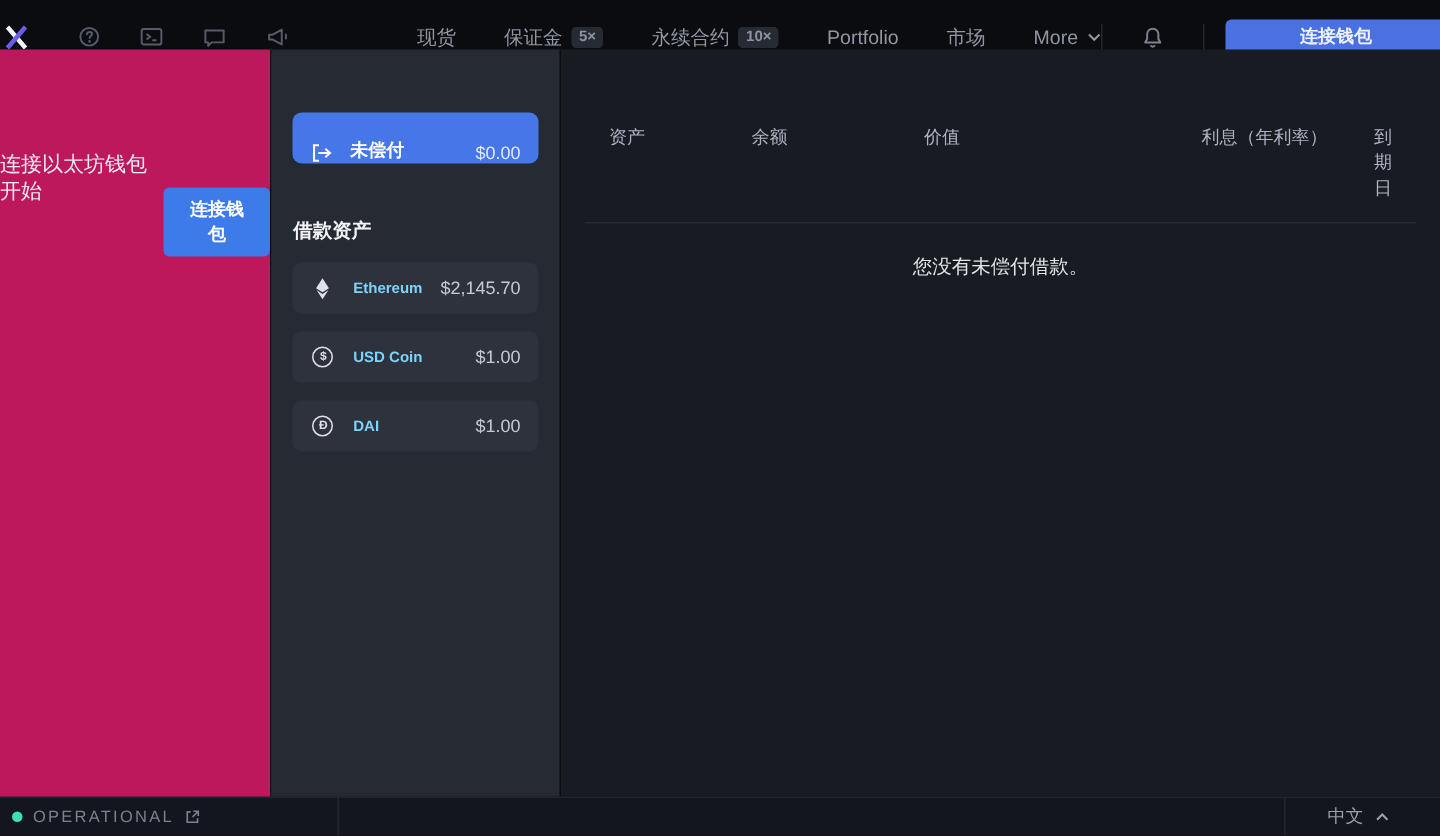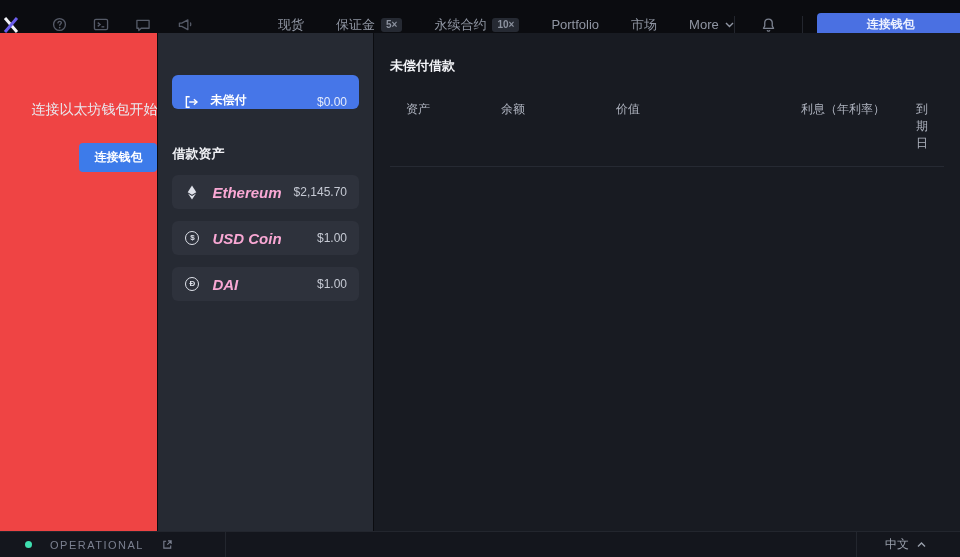--- a/index.html
+++ b/index.html
@@ -31,22 +31,22 @@
   .connect-nav-btn {
     width: 148px; height: 24px; margin-left: 14px;
     background: #4a70e2; border: none; border-radius: 4px;
     color: #eef2ff; font-weight: bold; font-size: 12px; cursor: pointer;
     font-family: inherit;
   }
 
   
   .main { display: flex; height: 498px; }
   .panel-left {
-    width: 226px; background: #ef4444; border-right: 1px solid #0b0c10;
-    display: flex; flex-direction: column; align-items: flex-end; padding-top: 68px;
+    width: 226px; background: #be185d; border-right: 1px solid #0b0c10;
+    display: flex; align-items: flex-start; padding-top: 68px;
   }
   .panel-mid {
     width: 224px; background: #262a33; border-right: 1px solid #0b0c10;
     padding: 24px 14px 0;
   }
   .panel-right { flex: 1; background: #181b22; padding: 24px 16px 0; }
 
   
   .connect-prompt { font-size: 14px; color: #e8eaf0; }
   .connect-small-btn {
@@ -72,41 +72,41 @@
     background: #2e323c; border-radius: 6px;
     display: flex; align-items: center; padding: 0 12px; gap: 12px;
     cursor: pointer;
   }
   .asset-icon { width: 16px; display: flex; justify-content: center; color: #dfe2ea; }
   .coin-circle {
     width: 14px; height: 14px; border: 1.3px solid #dfe2ea; border-radius: 50%;
     display: flex; align-items: center; justify-content: center;
     font-size: 8px; font-weight: bold; color: #dfe2ea; line-height: 1;
   }
-  .asset-name { font-size: 15px; font-weight: bold; color: #f9a8d4; font-style: italic; }
+  .asset-name { font-size: 10px; font-weight: bold; color: #7dd3fc; }
   .asset-value { margin-left: auto; font-size: 12px; color: #c6cad4; }
 
   
   .loans-table { margin-top: 26px; }
   .loans-header {
     display: grid; grid-template-columns: 95px 115px 185px 115px 1fr;
     padding: 0 16px 14px; color: #aeb3bf; font-size: 12px;
   }
   .loans-header .col-last { text-align: right; }
   .loans-divider { border-bottom: 1px solid #262a33; }
   .empty-state { text-align: center; padding-top: 20px; font-size: 13px; color: #e2e4ea; }
 
   
   .footer {
     height: 26px; background: #14161d; border-top: 1px solid #23262e;
     display: flex; align-items: center; font-size: 11px; color: #7b8090;
   }
   .footer-status {
-    width: 226px; height: 100%; display: flex; align-items: center; gap: 18px;
-    padding-left: 25px; border-right: 1px solid #23262e;
+    width: 226px; height: 100%; display: flex; align-items: center; gap: 7px;
+    padding-left: 8px; border-right: 1px solid #23262e;
     letter-spacing: 1.5px; cursor: pointer;
   }
   .status-dot { width: 7px; height: 7px; border-radius: 50%; background: #3fdfb0; }
   .footer-lang {
     margin-left: auto; height: 100%; display: flex; align-items: center; gap: 8px;
     border-left: 1px solid #23262e; padding: 0 34px 0 28px; cursor: pointer;
     font-size: 12px; color: #9aa0ac;
   }
   svg { display: block; }
 </style>
@@ -239,31 +239,31 @@
     <div class="asset-row">
       <span class="asset-icon">
         <span class="coin-circle">Đ</span>
       </span>
       <span class="asset-name">DAI</span>
       <span class="asset-value">$1.00</span>
     </div>
   </div>
 
   <div class="panel-right">
-    <div class="section-heading">未偿付借款</div>
 
     <div class="loans-table">
       <div class="loans-header">
         <span>资产</span>
         <span>余额</span>
         <span>价值</span>
         <span>利息（年利率）</span>
         <span class="col-last">到期日</span>
       </div>
       <div class="loans-divider"></div>
+      <div class="empty-state">您没有未偿付借款。</div>
     </div>
   </div>
 </div>
 
 <div class="footer">
   <div class="footer-status">
     <span class="status-dot"></span>
     <span>OPERATIONAL</span>
     <svg width="11" height="11" viewBox="0 0 12 12" fill="none" stroke="#7b8090" stroke-width="1.2">
       <path d="M4.5 2.5H2v7.5h7.5V7"></path>

